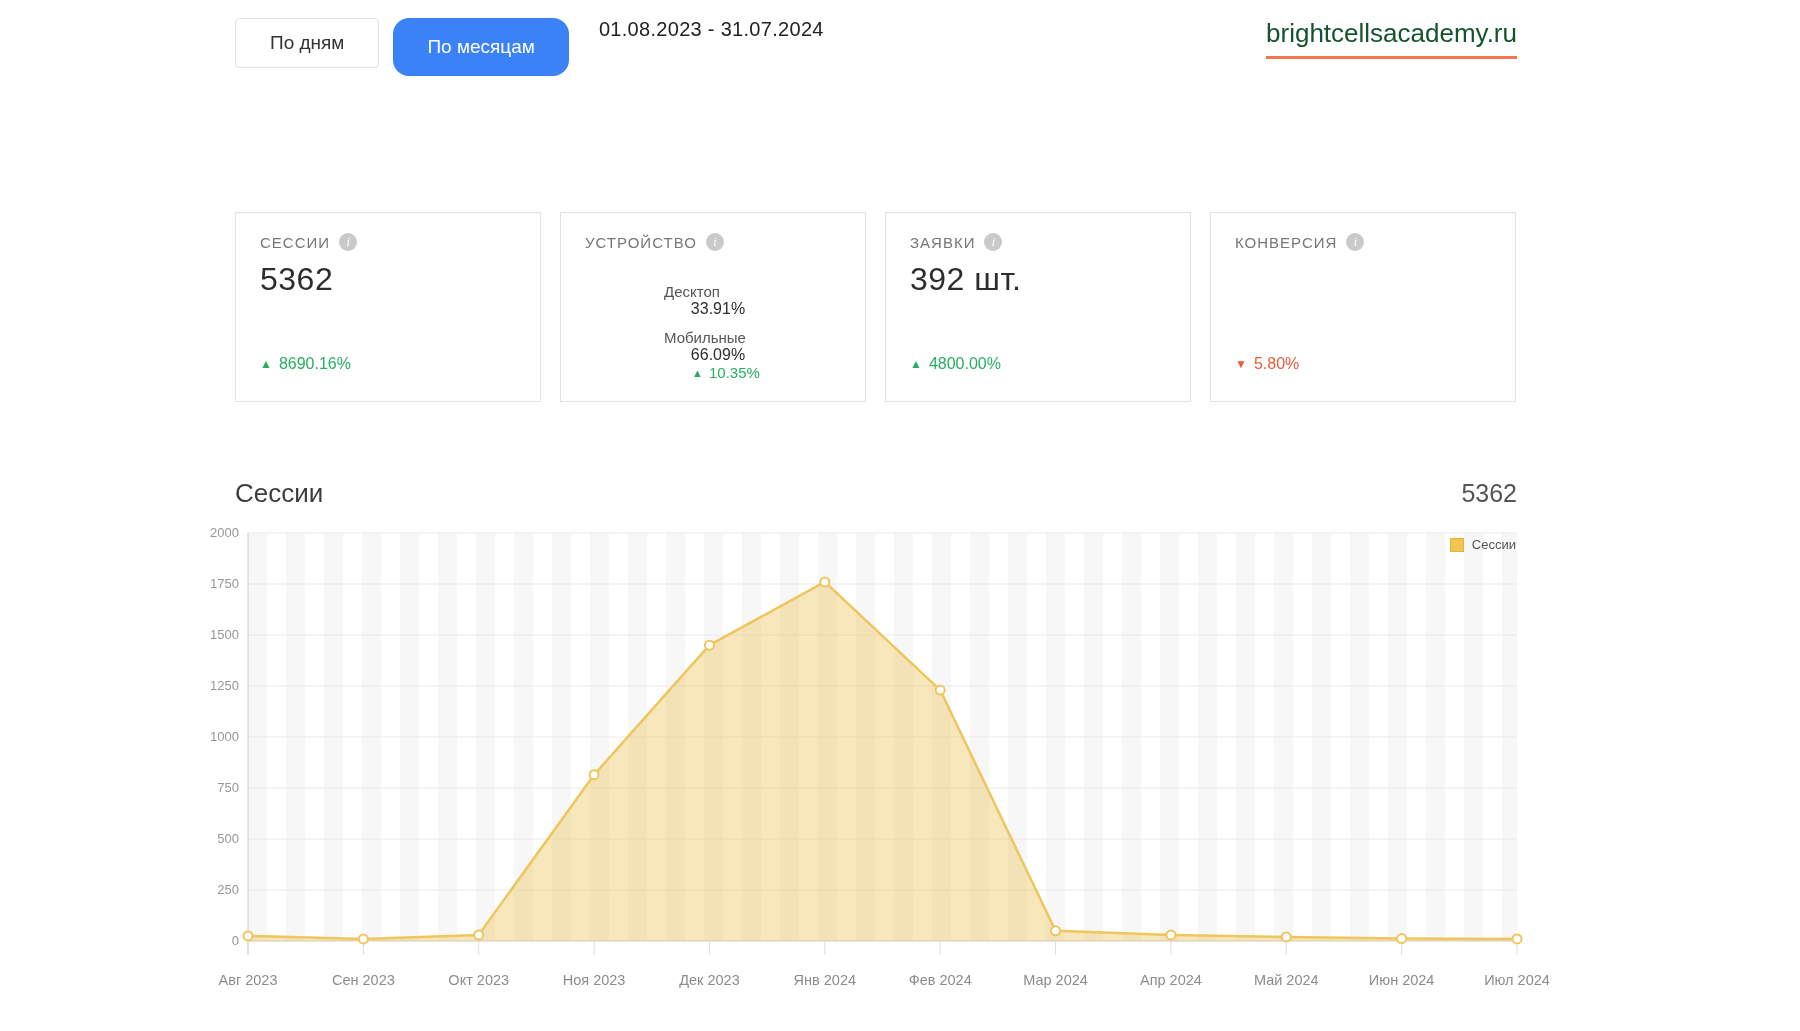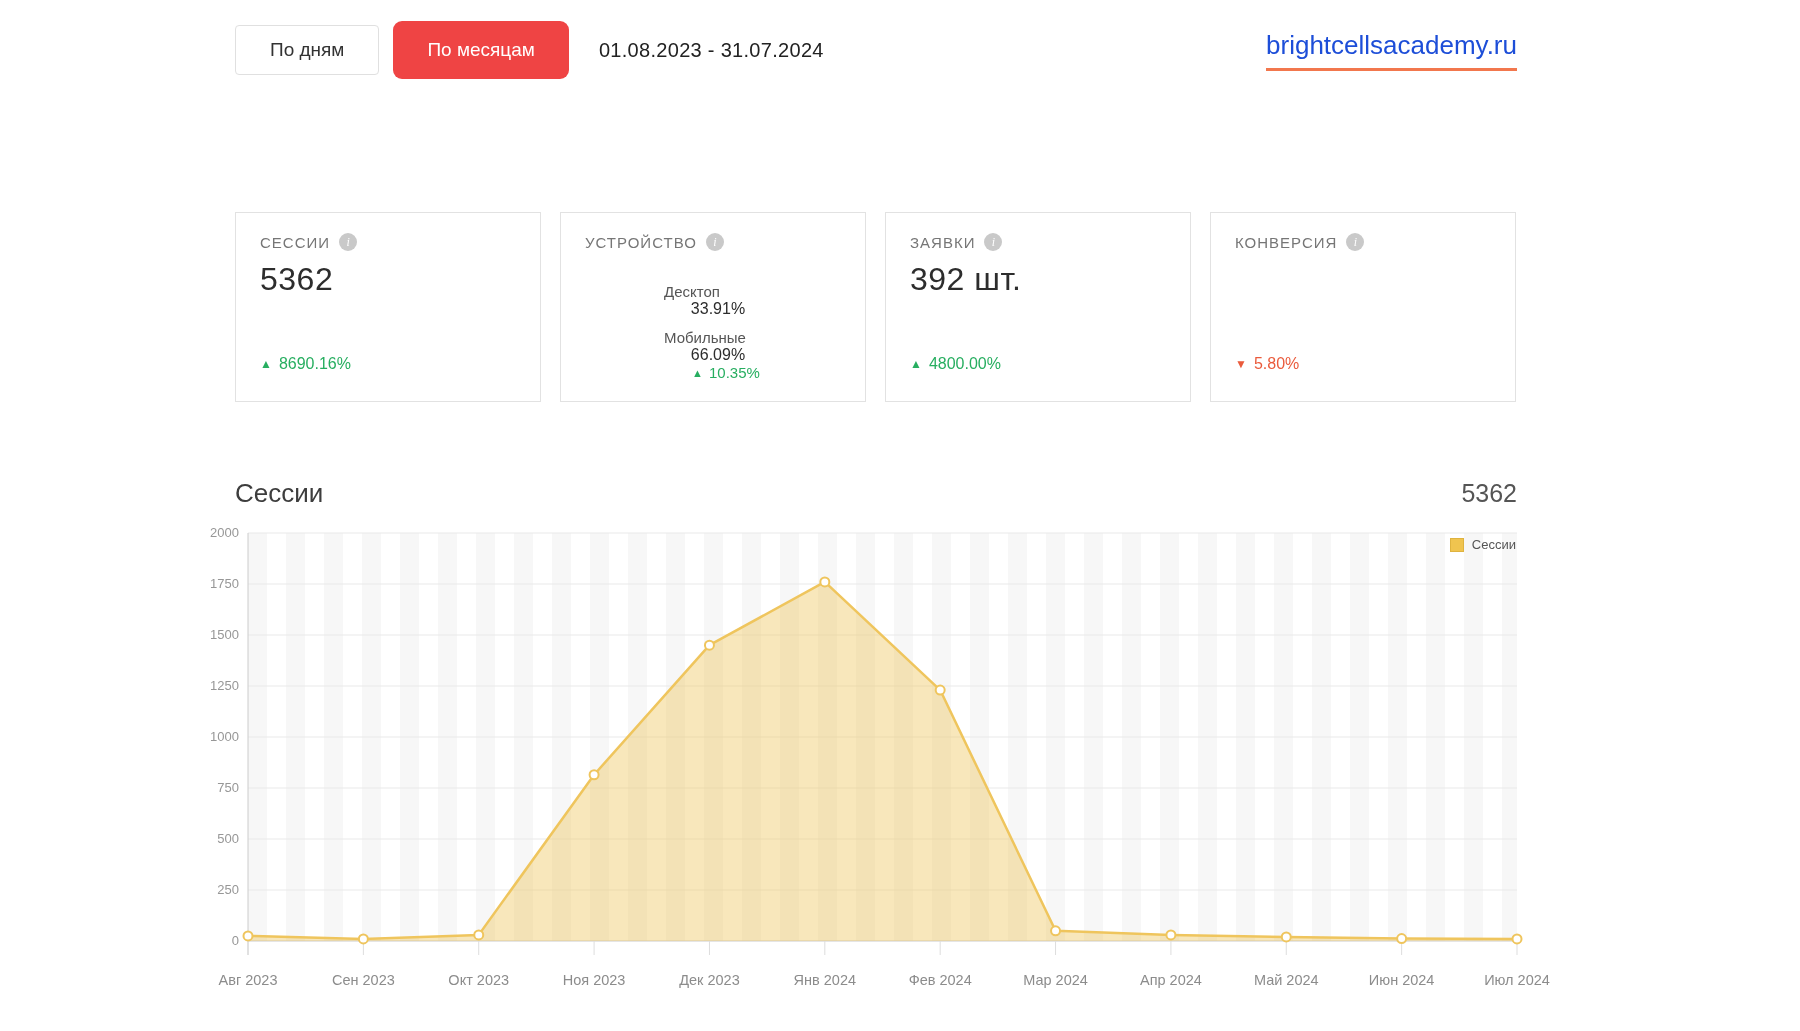--- a/index.html
+++ b/index.html
@@ -2,28 +2,28 @@
 <html><head>
 <meta charset="utf-8">
 <style>
   * { margin:0; padding:0; box-sizing:border-box; }
   html,body { background:#fff; }
   body { font-family:"Liberation Sans", sans-serif; color:#333; }
   .page { position:relative; width:1800px; height:1031px; background:#fff; overflow:hidden; }
 
   
   .topbar { position:absolute; left:235px; top:18px; width:1282px; height:64px;
-            display:flex; align-items:center; }
+            display:flex; align-items:flex-start; }
   .btn-toggle { height:50px; padding:0 34px; background:#fff; border:1px solid #e0e0e0;
                 border-radius:4px; font-size:19px; color:#333; cursor:pointer;
                 font-family:"Liberation Sans", sans-serif; }
-  .btn-toggle.active { height:58px; background:#ef4444; border:none; color:#fff;
-                       border-radius:9px; margin-left:14px; }
+  .btn-toggle.active { height:58px; background:#3b82f6; border:none; color:#fff;
+                       border-radius:16px; margin-left:14px; }
   .date-range { margin-left:30px; font-size:20px; color:#222; letter-spacing:0.3px; }
-  .site-domain { margin-left:auto; font-size:26px; color:#1d4ed8; text-decoration:none;
+  .site-domain { margin-left:auto; font-size:26px; color:#14532d; text-decoration:none;
                  border-bottom:3px solid #F2774D; padding-bottom:7px; cursor:pointer; }
 
   
   .section-title { position:absolute; left:235px; top:152px; font-size:26px;
                    font-weight:400; color:#4d4d4d; letter-spacing:0.4px; }
   .cards { position:absolute; left:235px; top:212px; display:flex; gap:19px; }
   .card { position:relative; width:306px; height:190px; background:#fff;
           border:1px solid #e2e2e2; padding:20px 24px; }
   .card-label-row { display:flex; align-items:center; gap:9px; }
   .card-label { font-size:15px; color:#767676; letter-spacing:1px; }

